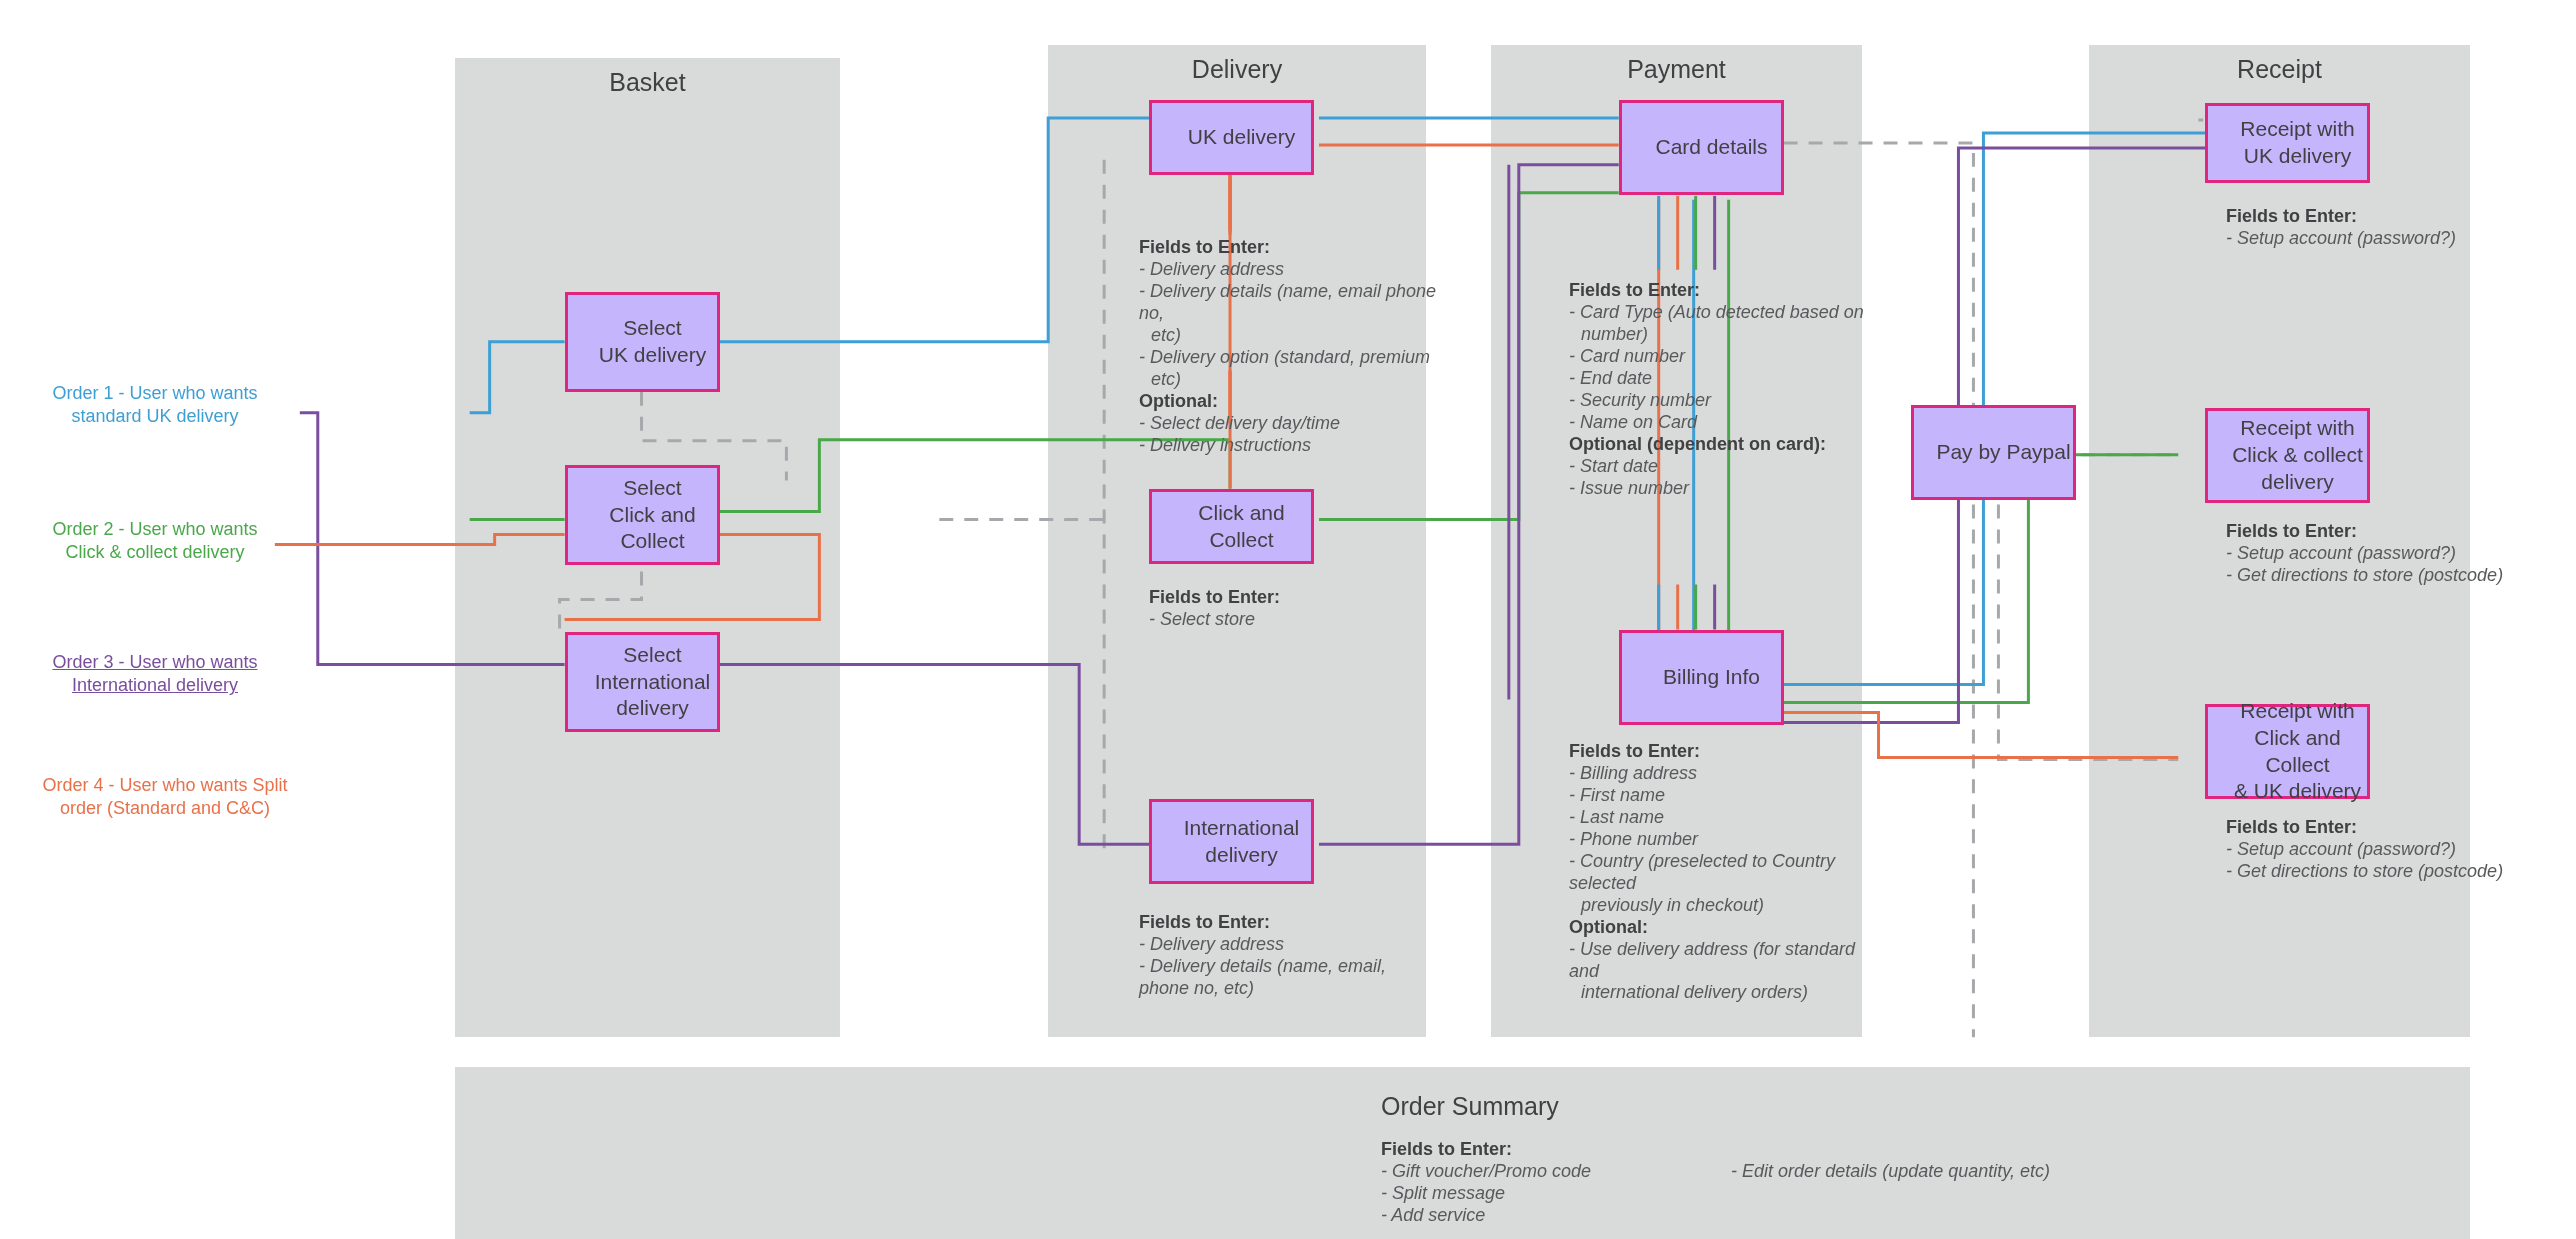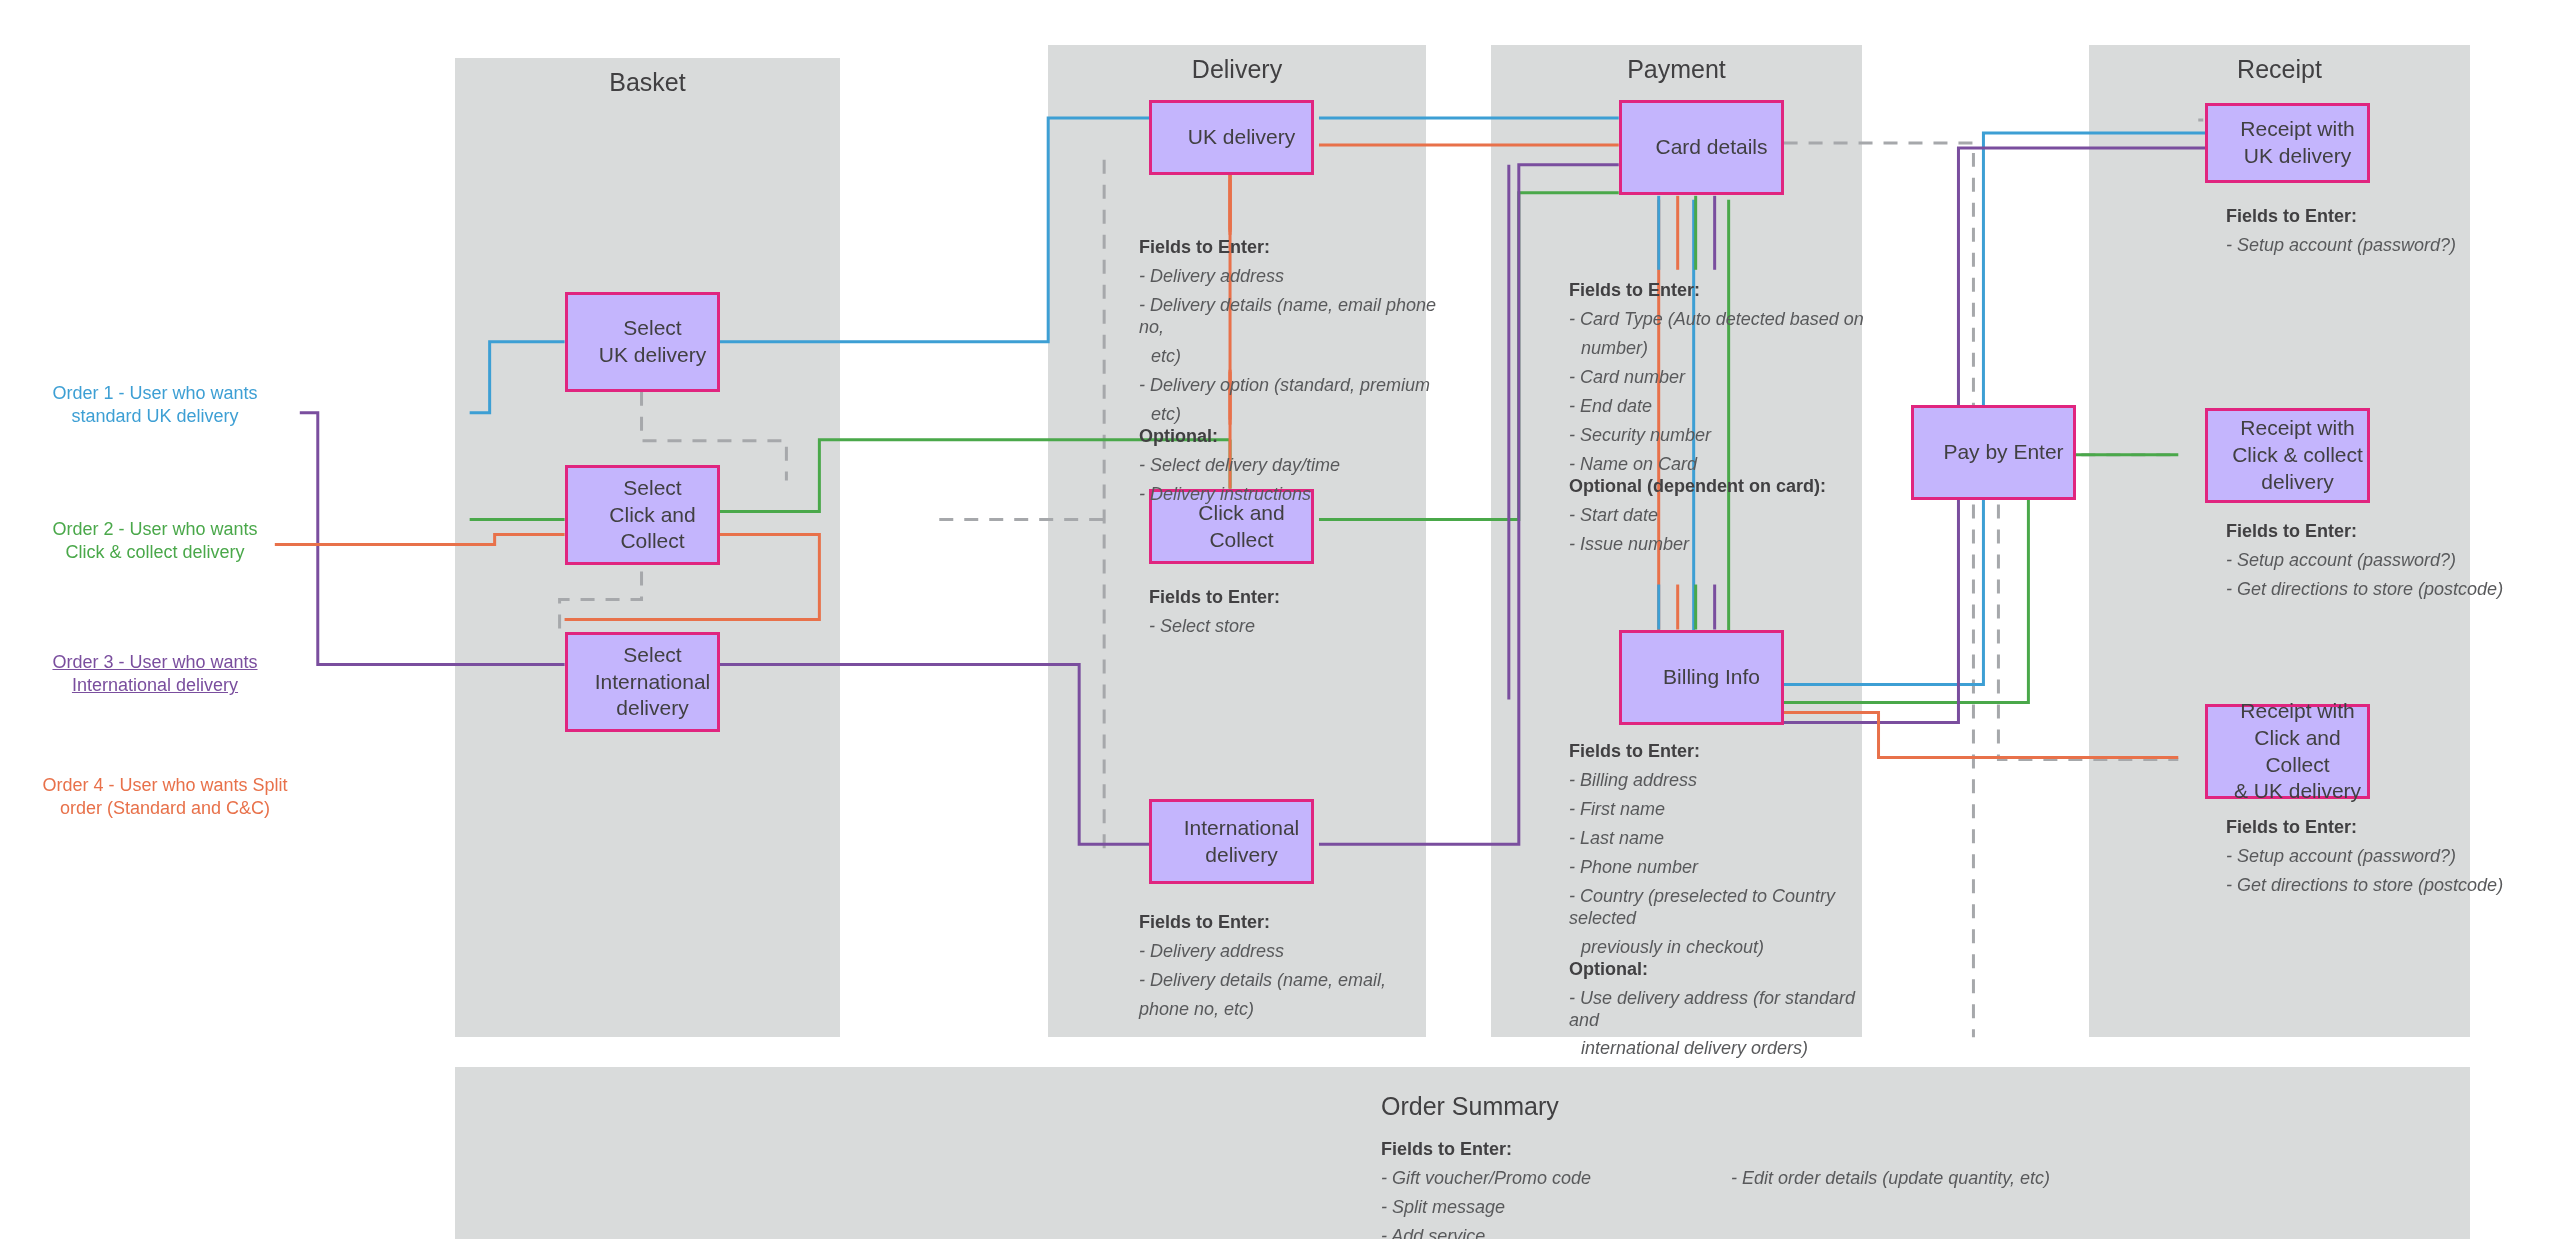--- a/index.html
+++ b/index.html
@@ -6,21 +6,21 @@
   body{width:2576px;height:1239px;position:relative;overflow:hidden;
        font-family:"Liberation Sans","DejaVu Sans",sans-serif;color:#414042;}
   #root{position:absolute;inset:0;}
   .col{position:absolute;background:#d9dbdb;}
   .col-title{position:absolute;text-align:center;font-size:25px;color:#414042;}
   .node{position:absolute;background:#c4b5fd;border:3px solid #e0257f;
         display:flex;align-items:center;justify-content:center;text-align:center;
         font-size:21px;line-height:1.28;color:#414042;box-sizing:border-box;z-index:6;padding-left:20px;}
   .note{position:absolute;font-size:18px;line-height:1.22;z-index:7;}
   .note b{font-weight:bold;font-style:normal;color:#414042;}
-  .note i{font-style:italic;color:#58595b;display:block;margin-top:7px;}
+  .note i{font-style:italic;color:#58595b;display:block;}
   .note .ind{padding-left:12px;}
   .legend{position:absolute;text-align:center;font-size:18px;line-height:1.3;z-index:7;}
   .svgwrap{position:absolute;left:0;top:0;width:2576px;height:1239px;z-index:3;}
   .summary{position:absolute;background:#d9dbdb;}
   .summary-title{position:absolute;font-size:25px;color:#414042;}
   .two-col{display:flex;}
   .two-col .c2{margin-left:140px;}
 </style>
 </head>
 <body>
@@ -139,21 +139,21 @@
 delivery</div>
 
 
   <div class="node" style="left:1149px;top:100px;width:165px;height:75px;white-space:pre-line;">UK delivery</div>
   <div class="node" style="left:1149px;top:489px;width:165px;height:75px;white-space:pre-line;">Click and Collect</div>
   <div class="node" style="left:1149px;top:799px;width:165px;height:85px;white-space:pre-line;">International
 delivery</div>
 
   <div class="node" style="left:1619px;top:100px;width:165px;height:95px;white-space:pre-line;">Card details</div>
   <div class="node" style="left:1619px;top:630px;width:165px;height:95px;white-space:pre-line;">Billing Info</div>
-  <div class="node" style="left:1911px;top:405px;width:165px;height:95px;white-space:pre-line;">Pay by Enter</div>
+  <div class="node" style="left:1911px;top:405px;width:165px;height:95px;white-space:pre-line;">Pay by Paypal</div>
 
   <div class="node" style="left:2205px;top:103px;width:165px;height:80px;white-space:pre-line;">Receipt with
 UK delivery</div>
   <div class="node" style="left:2205px;top:408px;width:165px;height:95px;white-space:pre-line;">Receipt with
 Click &amp; collect
 delivery</div>
   <div class="node" style="left:2205px;top:704px;width:165px;height:95px;white-space:pre-line;">Receipt with
 Click and Collect
 &amp; UK delivery</div>
 

